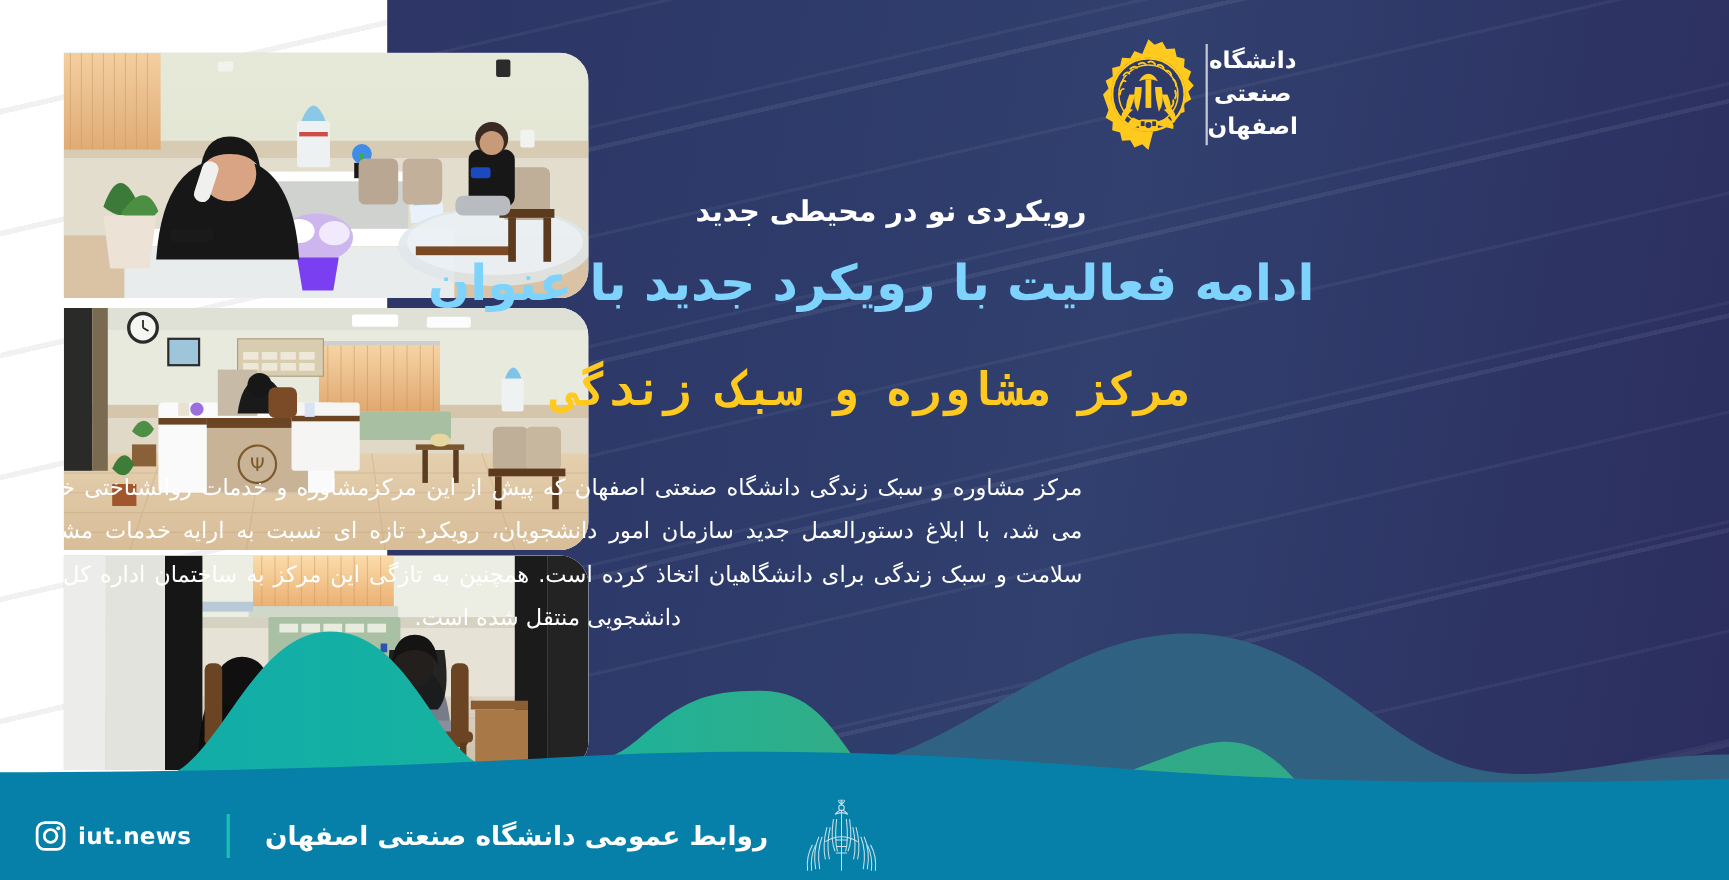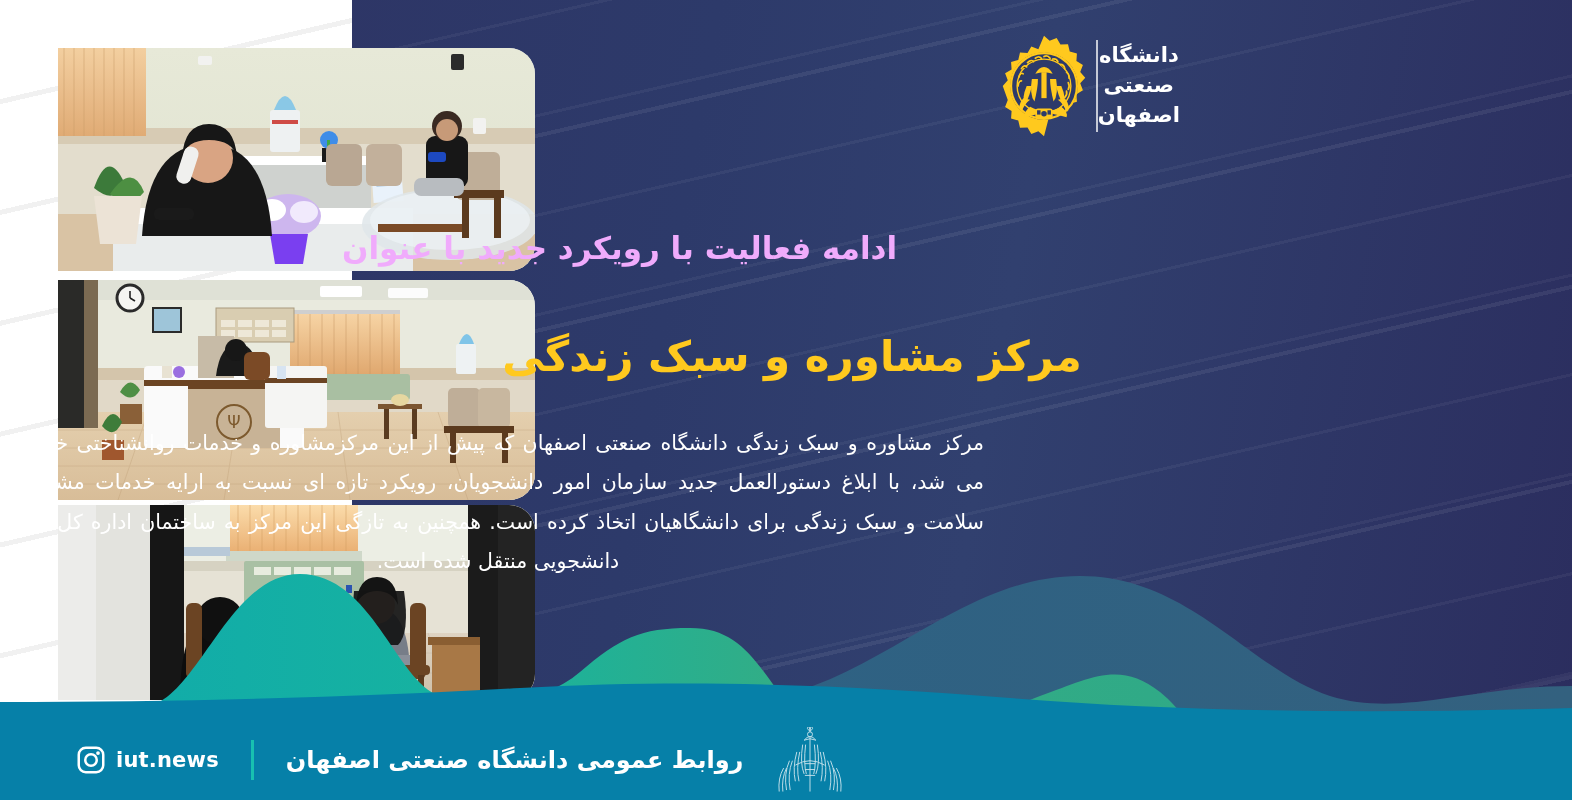--- a/index.html
+++ b/index.html
@@ -81,44 +81,44 @@
   .brand-logo{width:104px;height:104px;}
 
   
   .kicker{
     position:absolute;right:352px;top:178px;width:820px;
     text-align:center;color:#ffffff;font-size:26px;font-weight:700;
     letter-spacing:.4px;direction:rtl;
   }
   .headline{
     position:absolute;right:330px;top:228px;width:900px;
-    text-align:left;color:#f0abfc;font-size:31px;font-weight:700;
+    text-align:center;color:#7dd3fc;font-size:45px;font-weight:700;
     line-height:1.33;letter-spacing:-.3px;direction:rtl;
   }
   .subhead{
     position:absolute;right:330px;top:330px;width:900px;
     text-align:center;color:#FFC91E;font-size:42px;font-weight:700;
-    line-height:1.3;letter-spacing:-.3px;direction:rtl;
+    line-height:1.3;letter-spacing:-.3px;direction:rtl;font-family:Liberation Mono, monospace;
   }
   .body-copy{
     position:absolute;right:588px;top:424px;width:972px;
     color:#ffffff;font-size:20.5px;line-height:1.92;
     text-align:justify;text-align-last:center;direction:rtl;
     font-weight:500;
   }
 
   
   .footer-bar{
     position:absolute;left:0;bottom:0;width:1572px;height:80px;
     background:#0680a8;
   }
   .footer-inner{
     position:absolute;left:0;bottom:0;width:1572px;height:80px;
     display:flex;align-items:center;direction:ltr;
-    padding-left:76px;box-sizing:border-box;gap:14px;
+    padding-left:31px;box-sizing:border-box;gap:14px;
   }
   .social{display:flex;align-items:center;gap:10px;}
   .social .handle{
     color:#ffffff;font-size:21px;font-weight:700;letter-spacing:.2px;
   }
   .ic{width:30px;height:30px;flex:0 0 auto;}
   .f-divider{width:3px;height:40px;background:#18c0b0;margin:0 18px;}
   .pr-text{
     color:#ffffff;font-size:24px;font-weight:700;direction:rtl;letter-spacing:.2px;
   }
@@ -511,20 +511,21 @@
         <path d="M84 74 q8 10 2 16 q-4 -10 -10 -14z"></path>
         <path d="M44 84 q-8 6 -6 12 q16 -4 24 -6 q8 2 24 6 q2 -6 -6 -12 q-12 6 -18 4 q-6 2 -18 -4z"></path>
         <rect x="50" y="86" width="20" height="12" rx="3"></rect>
       </g>
       <circle cx="60" cy="92" r="3.2" fill="#2d3a6a"></circle>
       <rect x="52" y="88" width="4" height="5" fill="#2d3a6a"></rect>
       <rect x="64" y="88" width="4" height="5" fill="#2d3a6a"></rect>
     </svg>
   </div>
 
+  <div class="kicker">رویکردی نو در محیطی جدید</div>
   <div class="headline">ادامه فعالیت با رویکرد جدید با عنوان</div>
   <div class="subhead">مرکز مشاوره و سبک زندگی</div>
   <div class="body-copy">مرکز مشاوره و سبک زندگی دانشگاه صنعتی اصفهان که پیش از این مرکزمشاوره و خدمات روانشناختی خوانده می شد، با ابلاغ دستورالعمل جدید سازمان امور دانشجویان، رویکرد تازه ای نسبت به ارایه خدمات مشاوره، سلامت و سبک زندگی برای دانشگاهیان اتخاذ کرده است. همچنین به تازگی این مرکز به ساختمان اداره کل امور دانشجویی منتقل شده است.</div>
 
   <div class="footer-inner">
 
     <div class="social">
       <svg class="ic" viewBox="0 0 24 24">
         <rect x="2.2" y="2.2" width="19.6" height="19.6" rx="5.6" fill="none" stroke="#ffffff" stroke-width="2"></rect>
         <circle cx="12" cy="12" r="4.6" fill="none" stroke="#ffffff" stroke-width="2"></circle>

